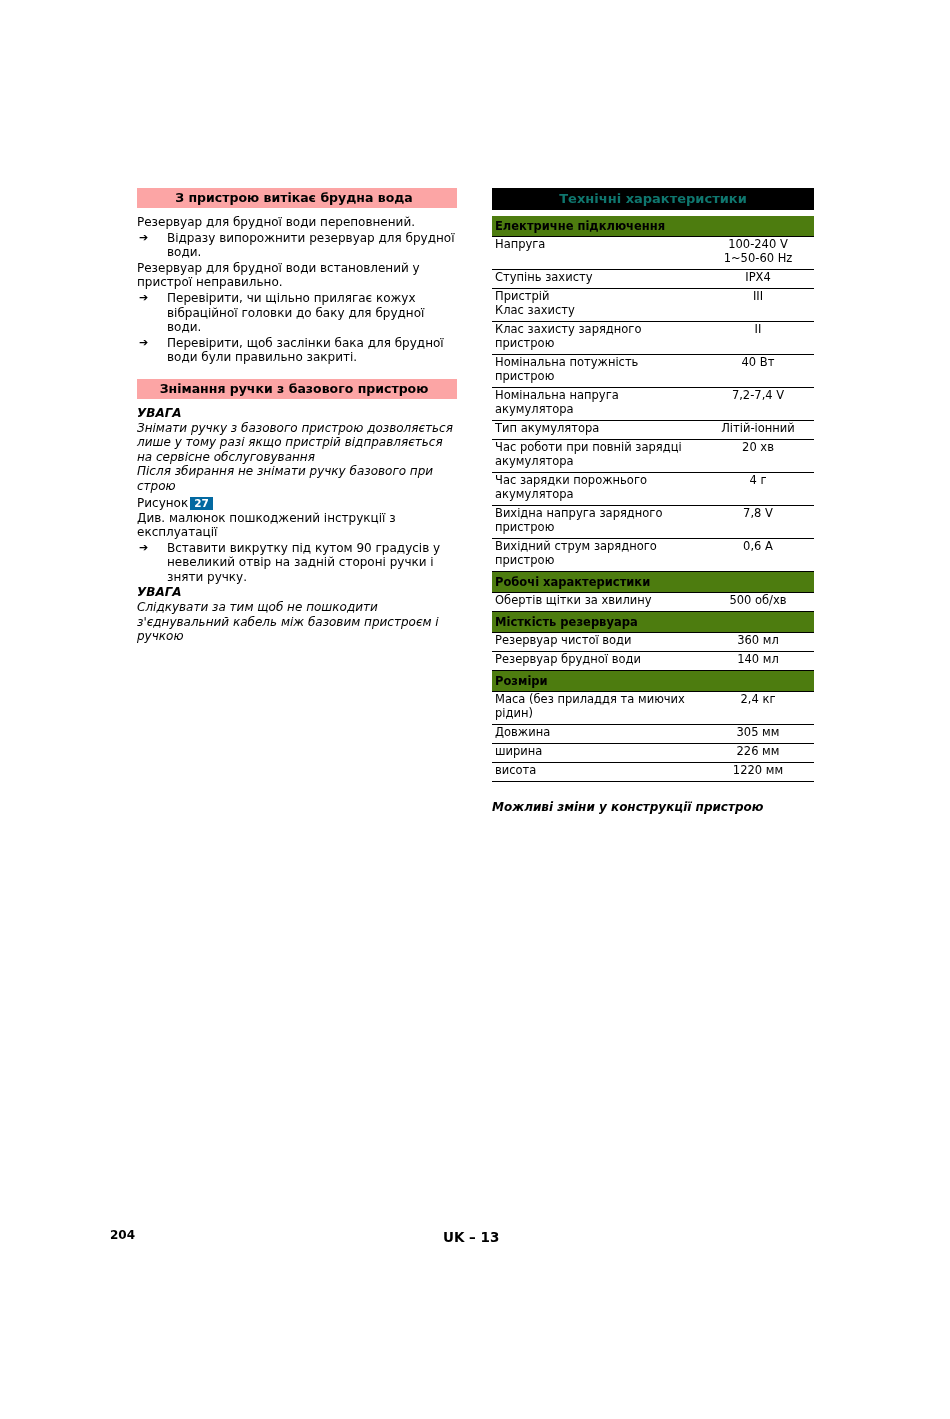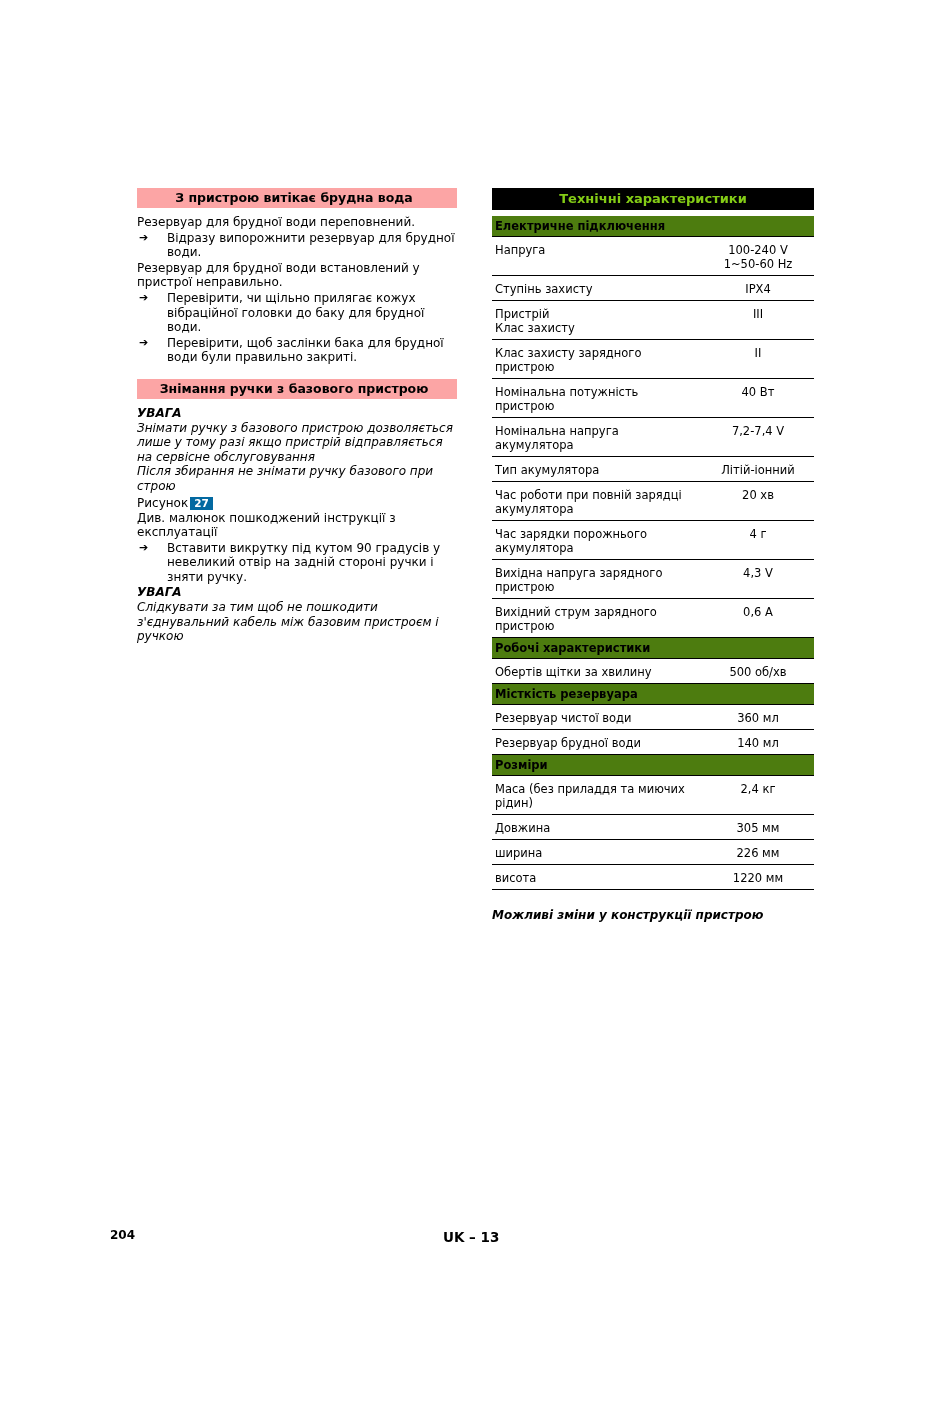--- a/index.html
+++ b/index.html
@@ -38,21 +38,21 @@
     font-size: 12.5px;
     font-weight: bold;
     background: #fca5a5;
     padding: 3px 6px 3px 0;
     text-align: center;
     margin: 0 0 7px 0;
     line-height: 14px;
   }
   .sec-head.black {
     background: #000000;
-    color: #84cc16;
+    color: #0f766e;
     padding: 4px 0 4px 0;
     font-size: 13px;
     margin-bottom: 0;
   }
   .sec-head.spacer-top { margin-top: 14px; }
 
   p {
     margin: 0 0 1px 0;
     font-size: 12px;
     line-height: 14.6px;
@@ -104,21 +104,21 @@
 
   
   table.spec {
     border-collapse: collapse;
     width: 322px;
     font-size: 11.5px;
     margin-top: 6px;
   }
   table.spec td {
     border-bottom: 1px solid #000000;
-    padding: 6px 2px 4px 3px;
+    padding: 0 2px 4px 3px;
     vertical-align: top;
     line-height: 14px;
   }
   table.spec td.val {
     text-align: center;
     width: 108px;
     white-space: pre-line;
   }
   table.spec tr.grp td {
     background: #4d7c0f;
@@ -248,21 +248,21 @@
         <tr>
           <td>Час роботи при повній зарядці акумулятора</td>
           <td class="val">20 хв</td>
         </tr>
         <tr>
           <td>Час зарядки порожнього акумулятора</td>
           <td class="val">4 г</td>
         </tr>
         <tr>
           <td>Вихідна напруга зарядного пристрою</td>
-          <td class="val">4,3 V</td>
+          <td class="val">7,8 V</td>
         </tr>
         <tr>
           <td>Вихідний струм зарядного пристрою</td>
           <td class="val">0,6 A</td>
         </tr>
 
         <tr class="grp">
           <td colspan="2">Робочі характеристики</td>
         </tr>
         <tr>

